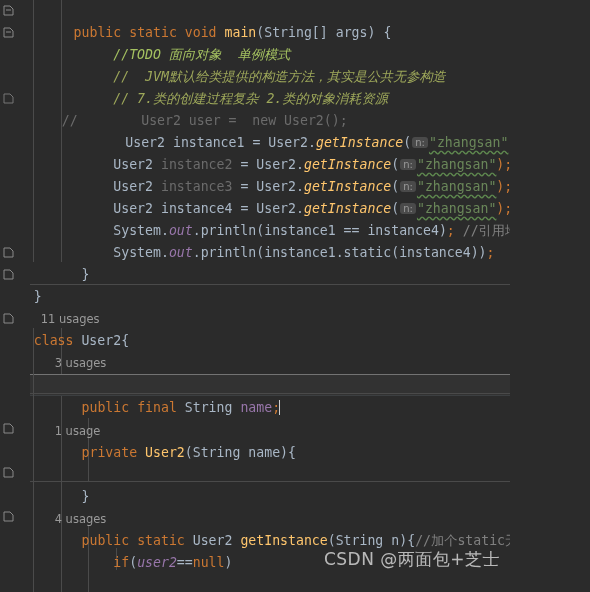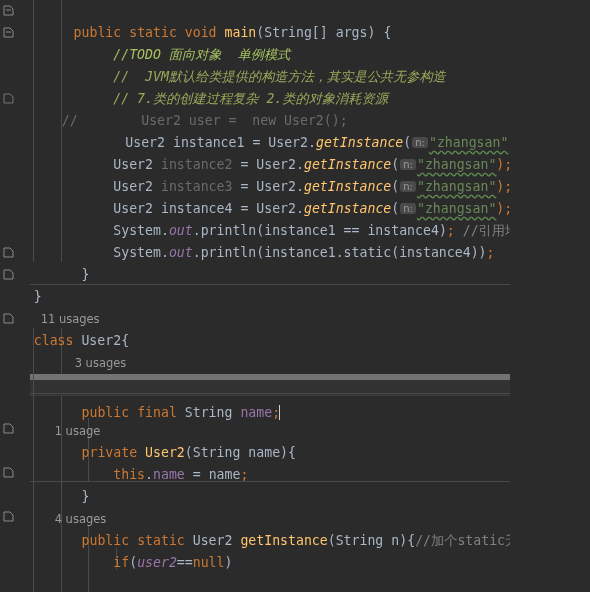--- a/index.html
+++ b/index.html
@@ -56,21 +56,21 @@
     position: relative;
     height: 22px;
     white-space: pre;
     padding-left: 18px;
     z-index: 1;
   }
 
   
   .row.current {
     background: #323232;
-    border-top: 6px solid #737373;
+    border-top: 1px solid #737373;
     border-bottom: 1px solid #3c3f41;
     height: 22px;
   }
 
   
   .hintrow {
     position: relative;
     height: 22px;
     white-space: pre;
     padding-left: 26px;
@@ -277,43 +277,40 @@
   </div>
 
   <div class="hintrow" style="position:absolute;top:286px;left:0;right:0;">
     <span class="num">11 usages</span>
   </div>
 
   <div class="row" style="top:308px;position:absolute;left:0;right:0;">
     <span class="kw" style="margin-left:-16px;">class</span><span class="ws"> </span><span class="cls">User2</span><span class="punc">{</span>
   </div>
 
-  <div class="hintrow" style="position:absolute;top:330px;left:0;right:0;padding-left:60px;">
+  <div class="hintrow" style="position:absolute;top:330px;left:0;right:0;padding-left:40px;">
     <span class="num">3 usages</span>
   </div>
 
   <div class="row" style="top:352px;position:absolute;left:0;right:0;">
     <span class="ws">    </span><span class="kw">private</span><span class="ws"> </span><span class="kw">static</span><span class="ws"> </span><span class="cls">User2</span><span class="ws"> </span><span class="fld">user2</span><span class="punc">=</span><span class="ws"> </span><span class="kw">null</span><span class="semi">;</span><span class="ws"> </span><span class="cmt">//不然无法被下面静态方法调用</span>
   </div>
 
   <div class="row current" style="top:374px;position:absolute;left:0;right:0;">
     <span class="ws">    </span><span class="kw">public</span><span class="ws"> </span><span class="kw">final</span><span class="ws"> </span><span class="cls">String</span><span class="ws"> </span><span class="fldn">name</span><span class="semi">;</span><span class="caret"></span>
   </div>
 
   <div class="hintrow" style="position:absolute;top:398px;left:0;right:0;padding-left:40px;">
     <span class="num">1 usage</span>
   </div>
 
   <div class="row" style="top:420px;position:absolute;left:0;right:0;">
     <span class="ws">    </span><span class="kw">private</span><span class="ws"> </span><span class="mth">User2</span><span class="punc">(</span><span class="cls">String</span><span class="ws"> </span><span class="punc">name</span><span class="punc">)</span><span class="punc">{</span>
   </div>
 
-  <div class="row" style="top:442px;position:absolute;left:0;right:0;">
-    <span class="ws">        </span><span class="kw">this</span><span class="punc">.</span><span class="fldn">name</span><span class="ws"> </span><span class="punc">=</span><span class="ws"> </span><span class="punc">name</span><span class="semi">;</span>
-  </div>
 
   <div class="row" style="top:464px;position:absolute;left:0;right:0;">
     <span class="ws">    </span><span class="punc">}</span>
   </div>
 
   <div class="hintrow" style="position:absolute;top:486px;left:0;right:0;padding-left:40px;">
     <span class="num">4 usages</span>
   </div>
 
   <div class="row" style="top:508px;position:absolute;left:0;right:0;">
@@ -322,14 +319,15 @@
 
   <div class="row" style="top:530px;position:absolute;left:0;right:0;">
     <span class="ws">        </span><span class="kw">if</span><span class="punc">(</span><span class="fld">user2</span><span class="punc">==</span><span class="kw">null</span><span class="punc">)</span>
   </div>
 
 
   <div class="row" style="top:574px;position:absolute;left:0;right:0;">
     
   </div>
 
+  <div class="watermark">CSDN @两面包+芝士</div>
 
 </div>
 
 </body></html>

